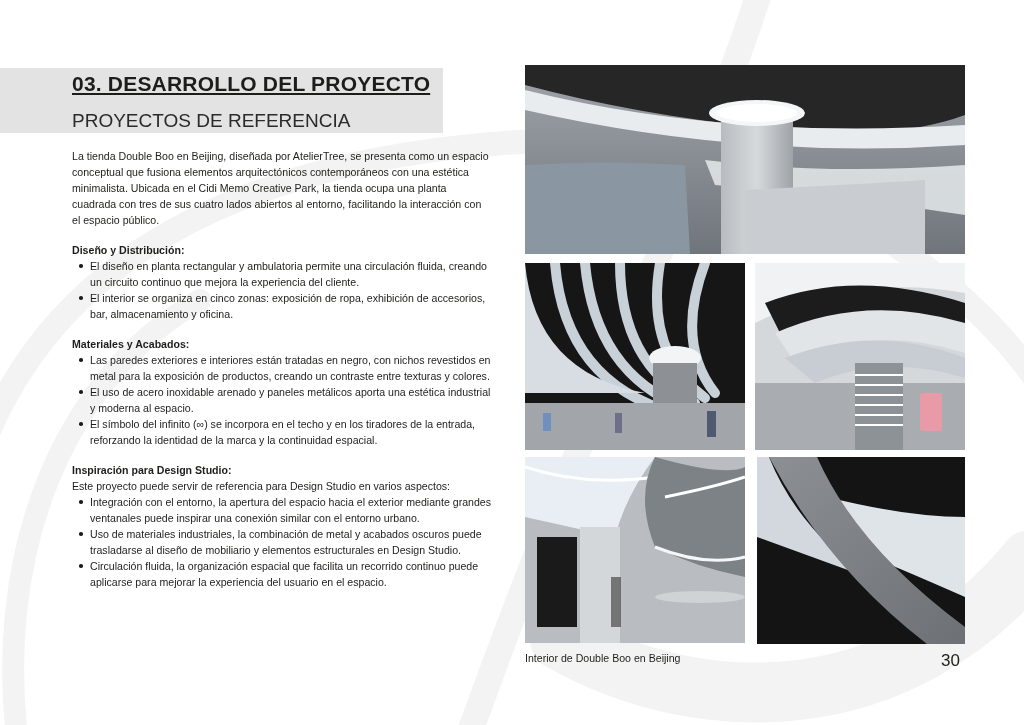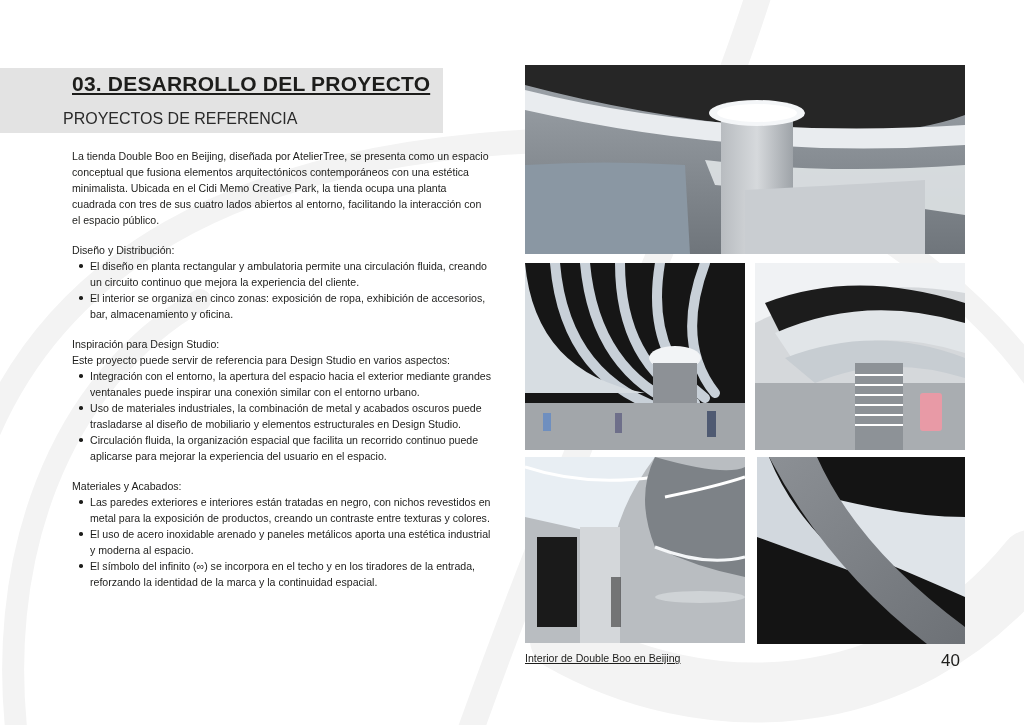--- a/index.html
+++ b/index.html
@@ -14,41 +14,41 @@
     position: absolute; left: 0; top: 68px; width: 443px; height: 65px;
     background: #e3e3e3; z-index: 1;
   }
   .page-title {
     position: absolute; left: 72px; top: 72px; z-index: 2;
     font-size: 21px; font-weight: 700; letter-spacing: 0.2px; color: #1d1d1b;
     white-space: nowrap;
     text-decoration: underline;
   }
   .page-subtitle {
-    position: absolute; left: 63px; top: 110px; z-index: 2;
-    font-size: 16px; font-weight: 400; color: #2a2a2a; white-space: nowrap;
+    position: absolute; left: 72px; top: 110px; z-index: 2;
+    font-size: 19px; font-weight: 400; color: #2a2a2a; white-space: nowrap;
   }
   .body-text {
     position: absolute; left: 72px; top: 148px; width: 420px; z-index: 2;
     font-size: 10.6px; line-height: 16px; color: #1d1d1b;
   }
   .body-text p { margin: 0; }
   .section { margin-top: 14px; }
-  .section-heading { font-weight: 400; margin: 0; }
+  .section-heading { font-weight: 700; margin: 0; }
   .bullets { list-style: none; margin: 0; padding: 0 0 0 18px; }
   .bullets li { position: relative; }
   .bullets li::before {
     content: ""; position: absolute; left: -11px; top: 6px;
     width: 3.5px; height: 3.5px; border-radius: 50%; background: #1d1d1b;
   }
   .photo { position: absolute; z-index: 2; overflow: hidden; background: #555; }
   .photo svg { width: 100%; height: 100%; display: block; }
   .caption {
     position: absolute; left: 525px; top: 652px; z-index: 2;
-    font-size: 10.6px; color: #1d1d1b; white-space: nowrap; text-decoration: underline;
+    font-size: 10.6px; color: #1d1d1b; white-space: nowrap;
   }
   .page-number {
     position: absolute; left: 941px; top: 651px; z-index: 2;
     font-size: 17px; color: #1d1d1b;
   }
 </style>
 </head>
 <body>
 
 <svg class="bg-swirls" viewBox="0 0 1024 725" xmlns="http://www.w3.org/2000/svg">
@@ -69,35 +69,35 @@
 
   <div class="section">
     <p class="section-heading">Diseño y Distribución:</p>
     <ul class="bullets">
       <li>El diseño en planta rectangular y ambulatoria permite una circulación fluida, creando un circuito continuo que mejora la experiencia del cliente.</li>
       <li>El interior se organiza en cinco zonas: exposición de ropa, exhibición de accesorios, bar, almacenamiento y oficina.</li>
     </ul>
   </div>
 
   <div class="section">
+    <p class="section-heading">Materiales y Acabados:</p>
+    <ul class="bullets">
+      <li>Las paredes exteriores e interiores están tratadas en negro, con nichos revestidos en metal para la exposición de productos, creando un contraste entre texturas y colores.</li>
+      <li>El uso de acero inoxidable arenado y paneles metálicos aporta una estética industrial y moderna al espacio.</li>
+      <li>El símbolo del infinito (∞) se incorpora en el techo y en los tiradores de la entrada, reforzando la identidad de la marca y la continuidad espacial.</li>
+    </ul>
+  </div>
+
+  <div class="section">
     <p class="section-heading">Inspiración para Design Studio:</p>
     <p>Este proyecto puede servir de referencia para Design Studio en varios aspectos:</p>
     <ul class="bullets">
       <li>Integración con el entorno, la apertura del espacio hacia el exterior mediante grandes ventanales puede inspirar una conexión similar con el entorno urbano.</li>
       <li>Uso de materiales industriales, la combinación de metal y acabados oscuros puede trasladarse al diseño de mobiliario y elementos estructurales en Design Studio.</li>
       <li>Circulación fluida, la organización espacial que facilita un recorrido continuo puede aplicarse para mejorar la experiencia del usuario en el espacio.</li>
-    </ul>
-  </div>
-
-  <div class="section">
-    <p class="section-heading">Materiales y Acabados:</p>
-    <ul class="bullets">
-      <li>Las paredes exteriores e interiores están tratadas en negro, con nichos revestidos en metal para la exposición de productos, creando un contraste entre texturas y colores.</li>
-      <li>El uso de acero inoxidable arenado y paneles metálicos aporta una estética industrial y moderna al espacio.</li>
-      <li>El símbolo del infinito (∞) se incorpora en el techo y en los tiradores de la entrada, reforzando la identidad de la marca y la continuidad espacial.</li>
     </ul>
   </div>
 </div>
 
 <div class="photo" style="left:525px; top:65px; width:440px; height:189px;">
   <svg viewBox="0 0 440 189" preserveAspectRatio="none" xmlns="http://www.w3.org/2000/svg">
     <defs>
       <linearGradient id="p1floor" x1="0" y1="0" x2="0" y2="1">
         <stop offset="0" stop-color="#9aa0a6"></stop>
           <stop offset="1" stop-color="#6f757b"></stop>
@@ -185,13 +185,13 @@
       </linearGradient>
     </defs>
     <rect width="208" height="187" fill="#141414"></rect>
     <path d="M70 40 Q 150 60 208 60 L208 140 Q 140 110 90 90 Z" fill="#dfe4e9"></path>
     <path d="M0 0 L12 0 Q 40 70 110 120 L0 80 Z" fill="#d2d8de"></path>
     <path d="M12 0 L60 0 Q 100 90 208 170 L208 187 L170 187 Q 70 110 12 0 Z" fill="url(#p5band)"></path>
   </svg>
 </div>
 
 <div class="caption">Interior de Double Boo en Beijing</div>
-<div class="page-number">40</div>
+<div class="page-number">30</div>
 
 </body></html>

